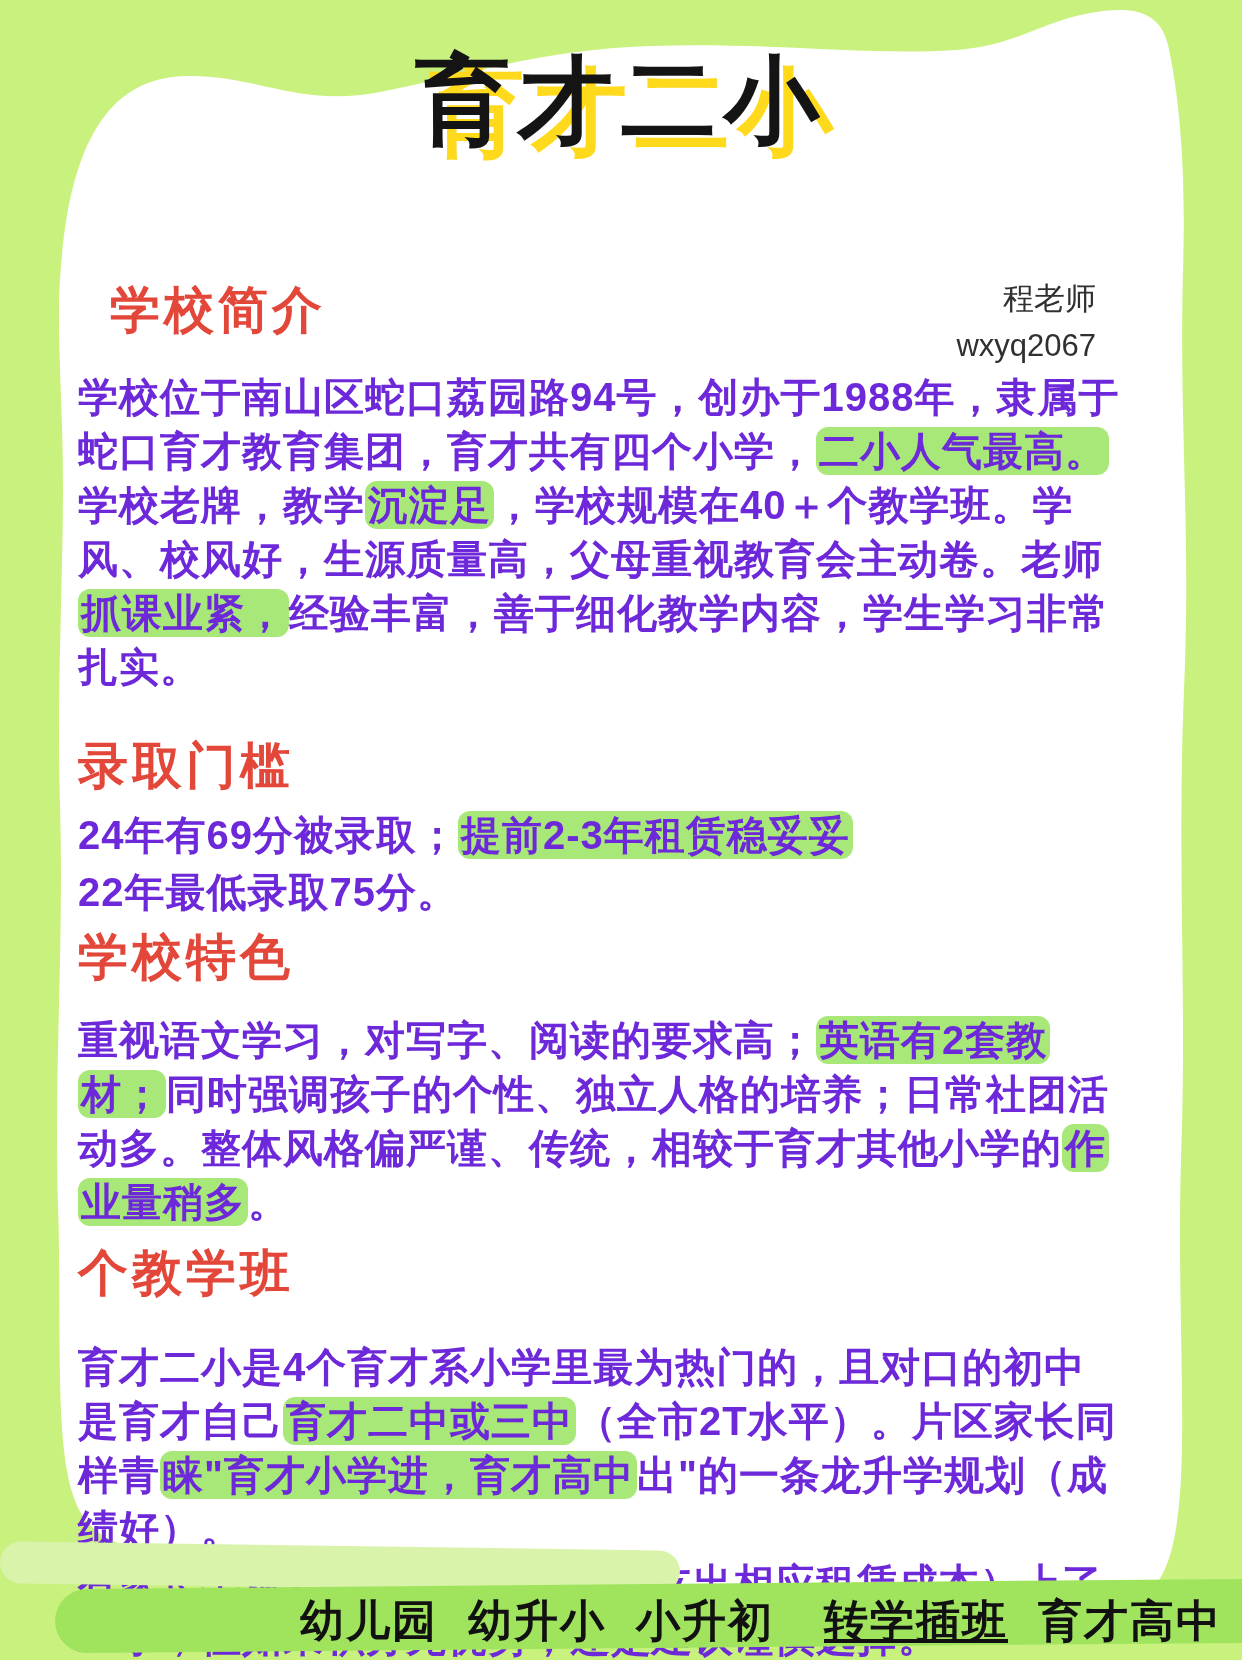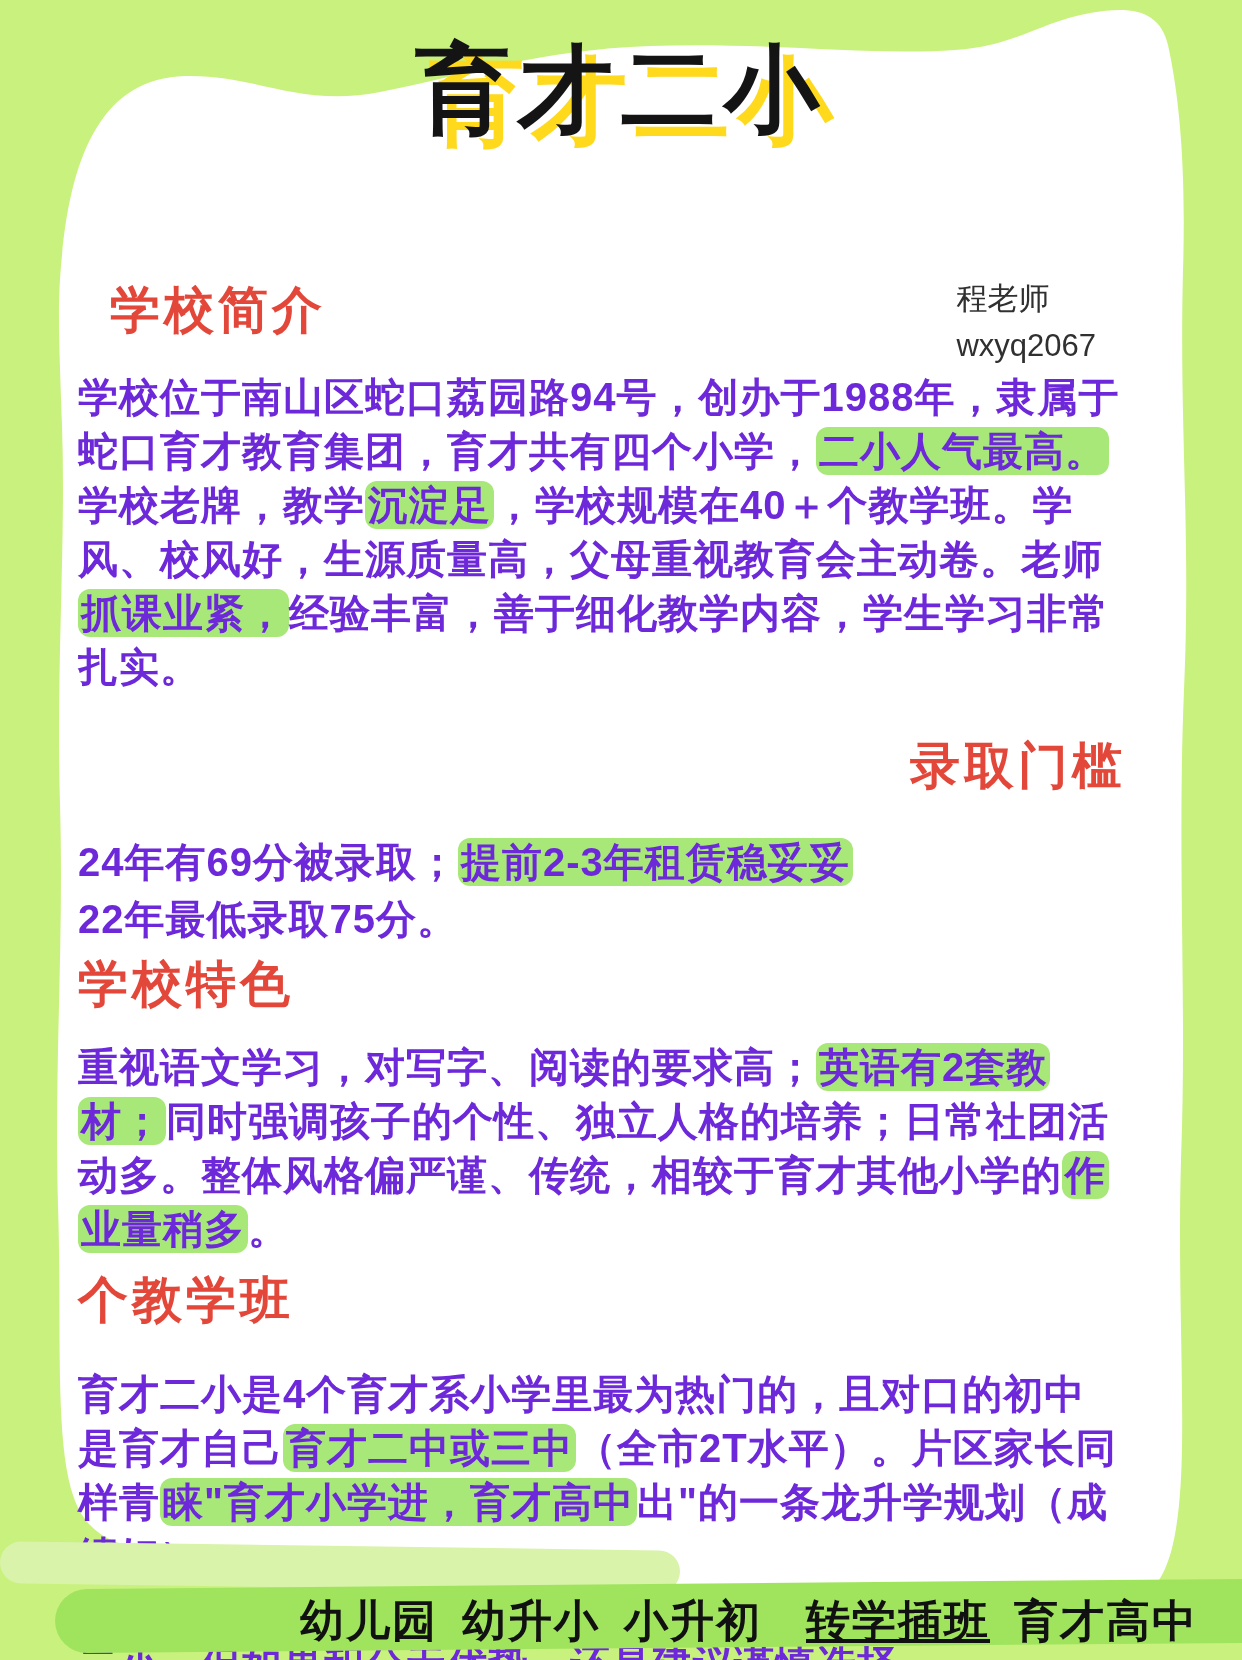--- a/index.html
+++ b/index.html
@@ -5,54 +5,54 @@
   html,body{margin:0;padding:0;}
   body{
     width:1242px;height:1660px;position:relative;overflow:hidden;
     background:#c9f17e;
     font-family:"Liberation Sans", sans-serif;
   }
   .blob-svg{position:absolute;left:0;top:0;width:1242px;height:1660px;}
   .content{position:absolute;inset:0;}
 
   
-  .title-block{padding-top:37px;text-align:center;color:#141414;font-weight:900;}
+  .title-block{padding-top:48px;text-align:center;color:#141414;font-weight:900;}
   .title-line{display:block;line-height:1.1;white-space:nowrap;}
   .title-line1{font-size:95px;letter-spacing:8px;text-shadow:14px 12px 0 #ffd91c;}
   .title-line2{font-size:93px;letter-spacing:5px;margin-top:6px;text-shadow:14px 12px 0 #ffd91c;}
 
   
-  .author{position:absolute;top:276px;right:146px;text-align:left;
+  .author{position:absolute;top:276px;right:146px;text-align:right;
           color:#303030;font-size:31px;line-height:1.5;font-weight:400;}
 
   
   .sections{position:absolute;top:282px;left:0;right:0;padding:0 116px 0 78px;}
   .section-heading{margin:0;color:#e2473a;font-size:50px;font-weight:900;
                    letter-spacing:4px;line-height:1.15;}
   .para{margin:0;color:#6d28d9;font-size:40px;font-weight:900;
         line-height:54px;letter-spacing:1px;text-align:left;}
   .hl{background:#a8e879;border-radius:12px;padding:2px 3px;
       -webkit-box-decoration-break:clone;box-decoration-break:clone;}
 
   .sec1 .section-heading{margin-bottom:30px;margin-left:32px;}
   .sec2{margin-top:44px;}
-  .sec2 .section-heading{margin-bottom:39px;text-align:right;}
+  .sec2 .section-heading{margin-bottom:12px;}
   .sec2 .para{line-height:57px;}
   .sec3{margin-top:8px;}
   .sec3 .section-heading{margin-bottom:26px;}
   .sec4{margin-top:16px;}
   .sec4 .section-heading{margin-bottom:38px;}
 
   
   .footer-pale-stroke{position:absolute;left:0;top:1546px;width:680px;height:42px;
       background:#d9f3ab;border-radius:24px;transform:rotate(0.8deg);}
   .footer-band{position:absolute;left:55px;right:-14px;top:1584px;height:64px;
       background:#a0e45e;border-radius:32px 10px 12px 32px;transform:rotate(-0.5deg);}
   .footer-row{position:absolute;left:0;right:0;top:1592px;display:flex;
-      justify-content:flex-start;padding-left:300px;column-gap:24px;
+      justify-content:flex-start;padding-left:300px;column-gap:30px;
       color:#111;font-size:44px;font-weight:900;letter-spacing:2px;white-space:nowrap;}
   .footer-item.gap-before{margin-left:20px;text-decoration:underline;}
 </style>
 </head>
 <body>
 
 <svg class="blob-svg" viewBox="0 0 1242 1660" xmlns="http://www.w3.org/2000/svg" aria-hidden="true">
   <path fill="#ffffff" d="
     M 62 255
     C 72 150, 105 78, 185 76

